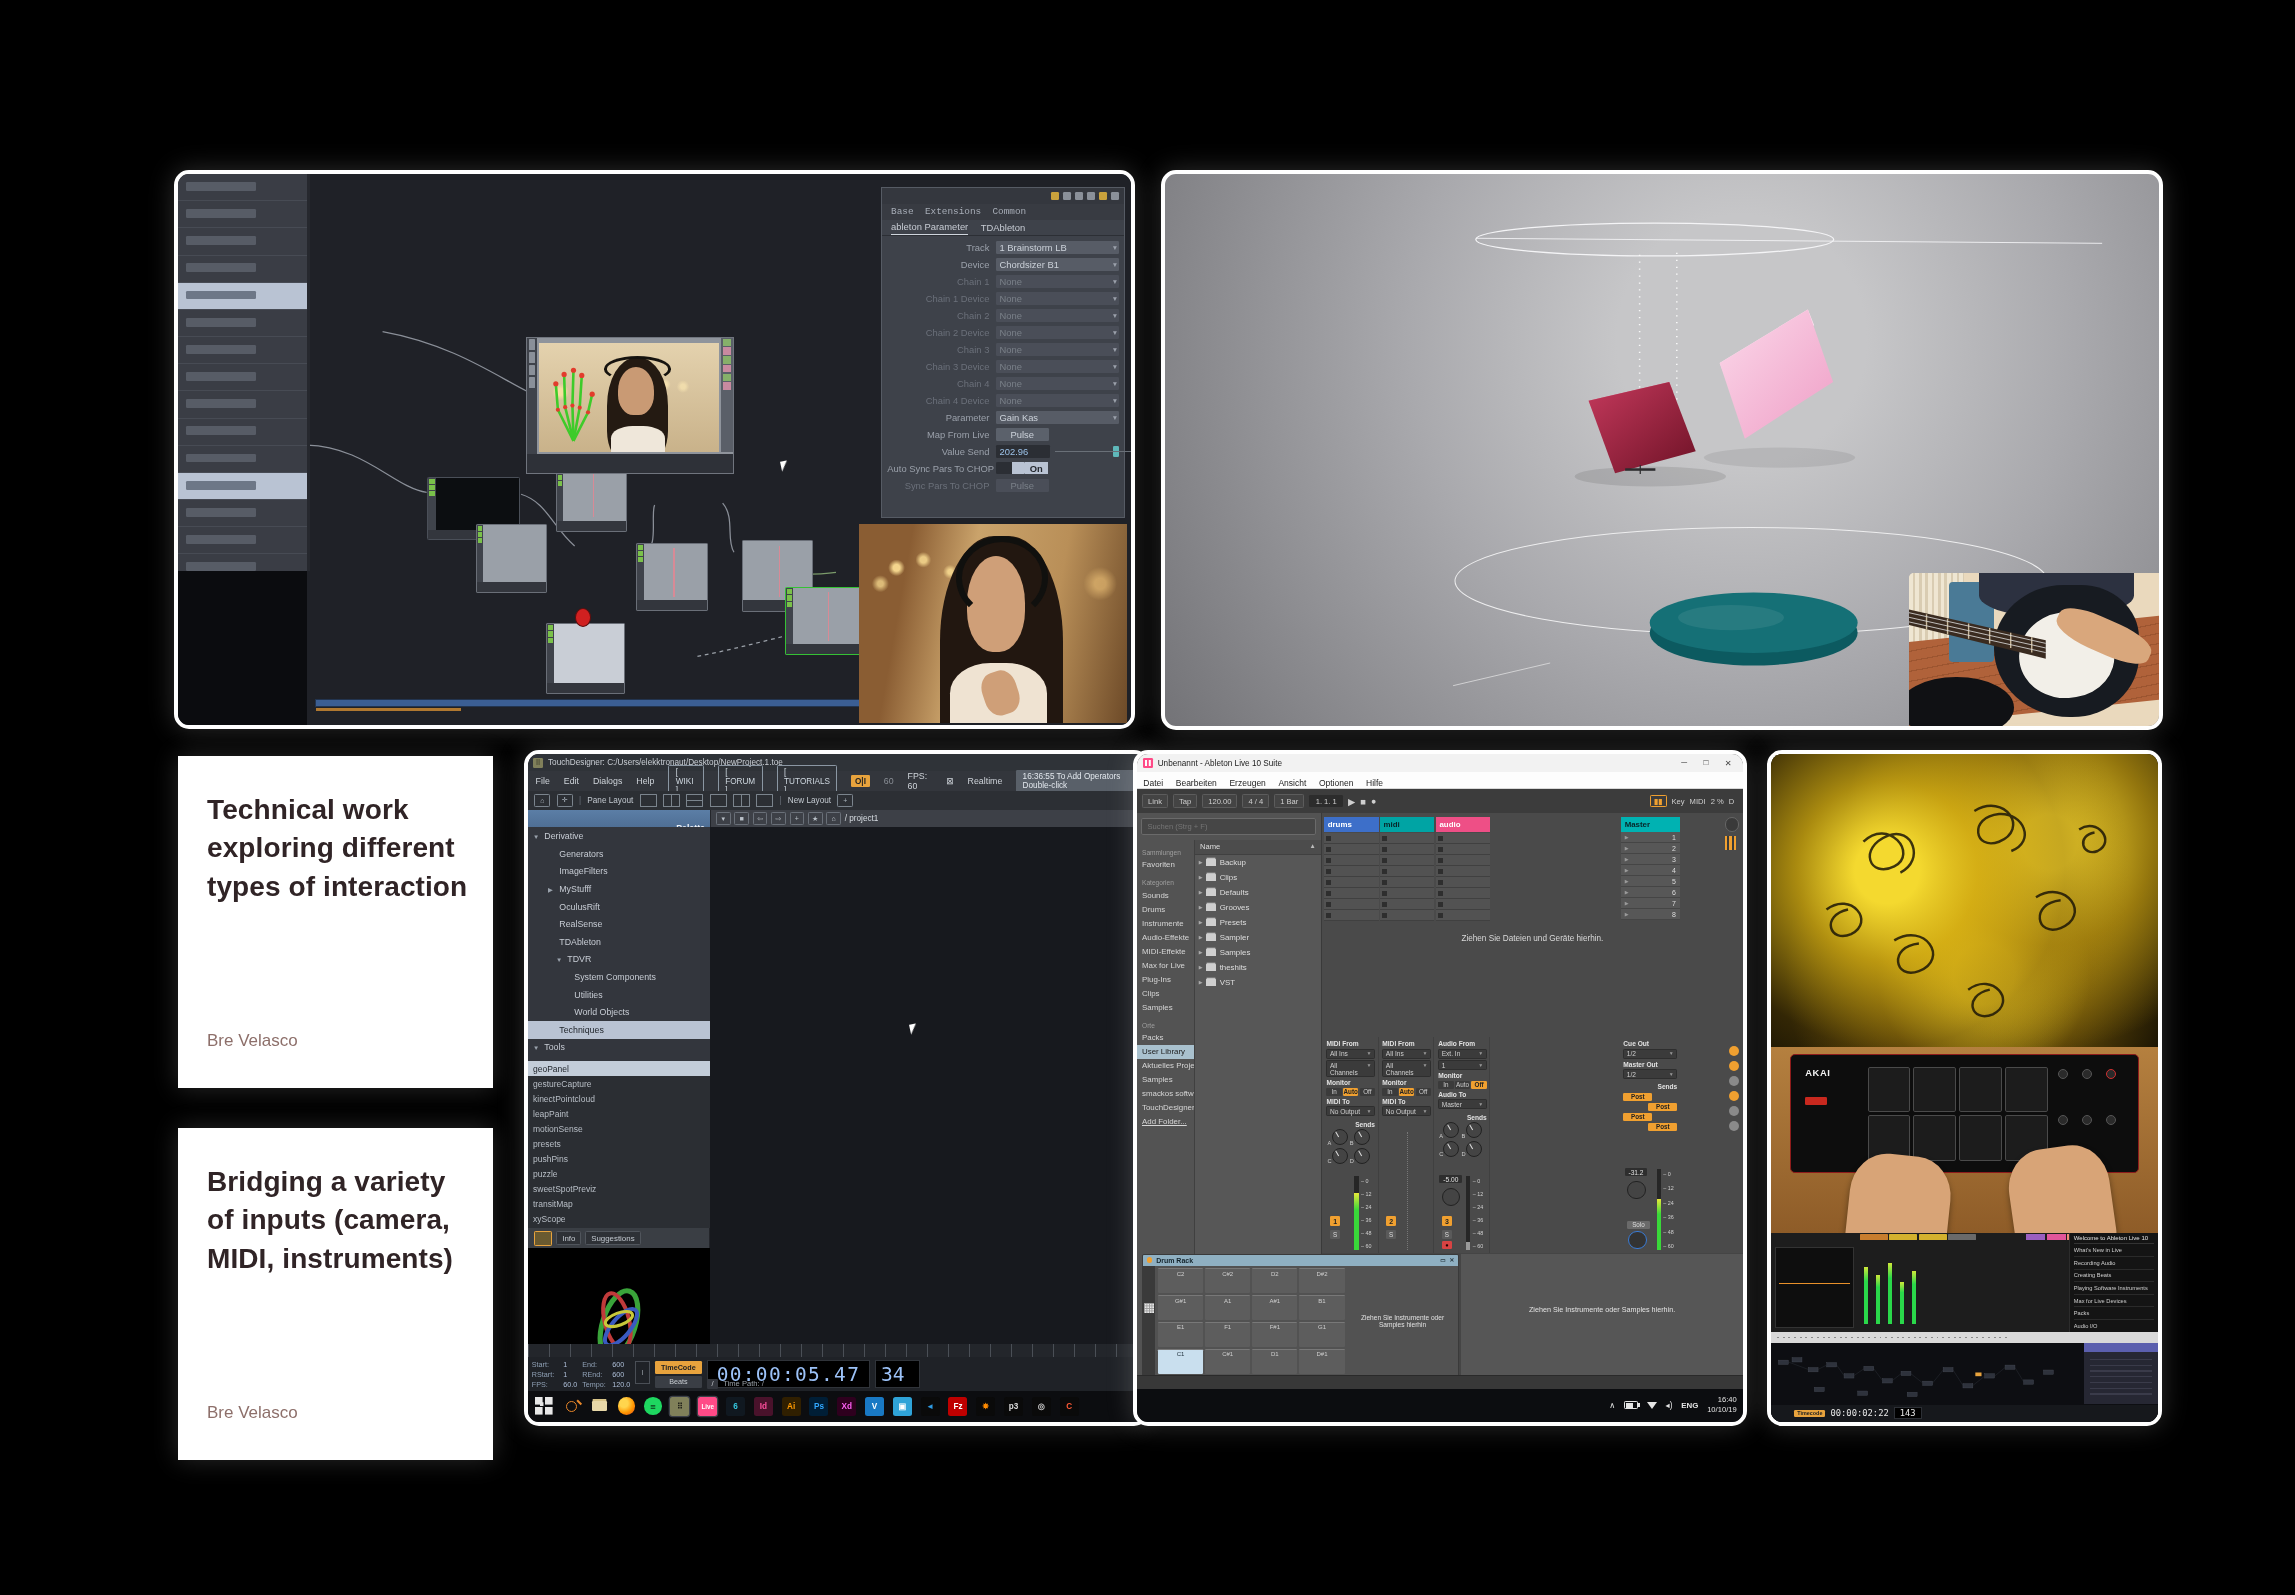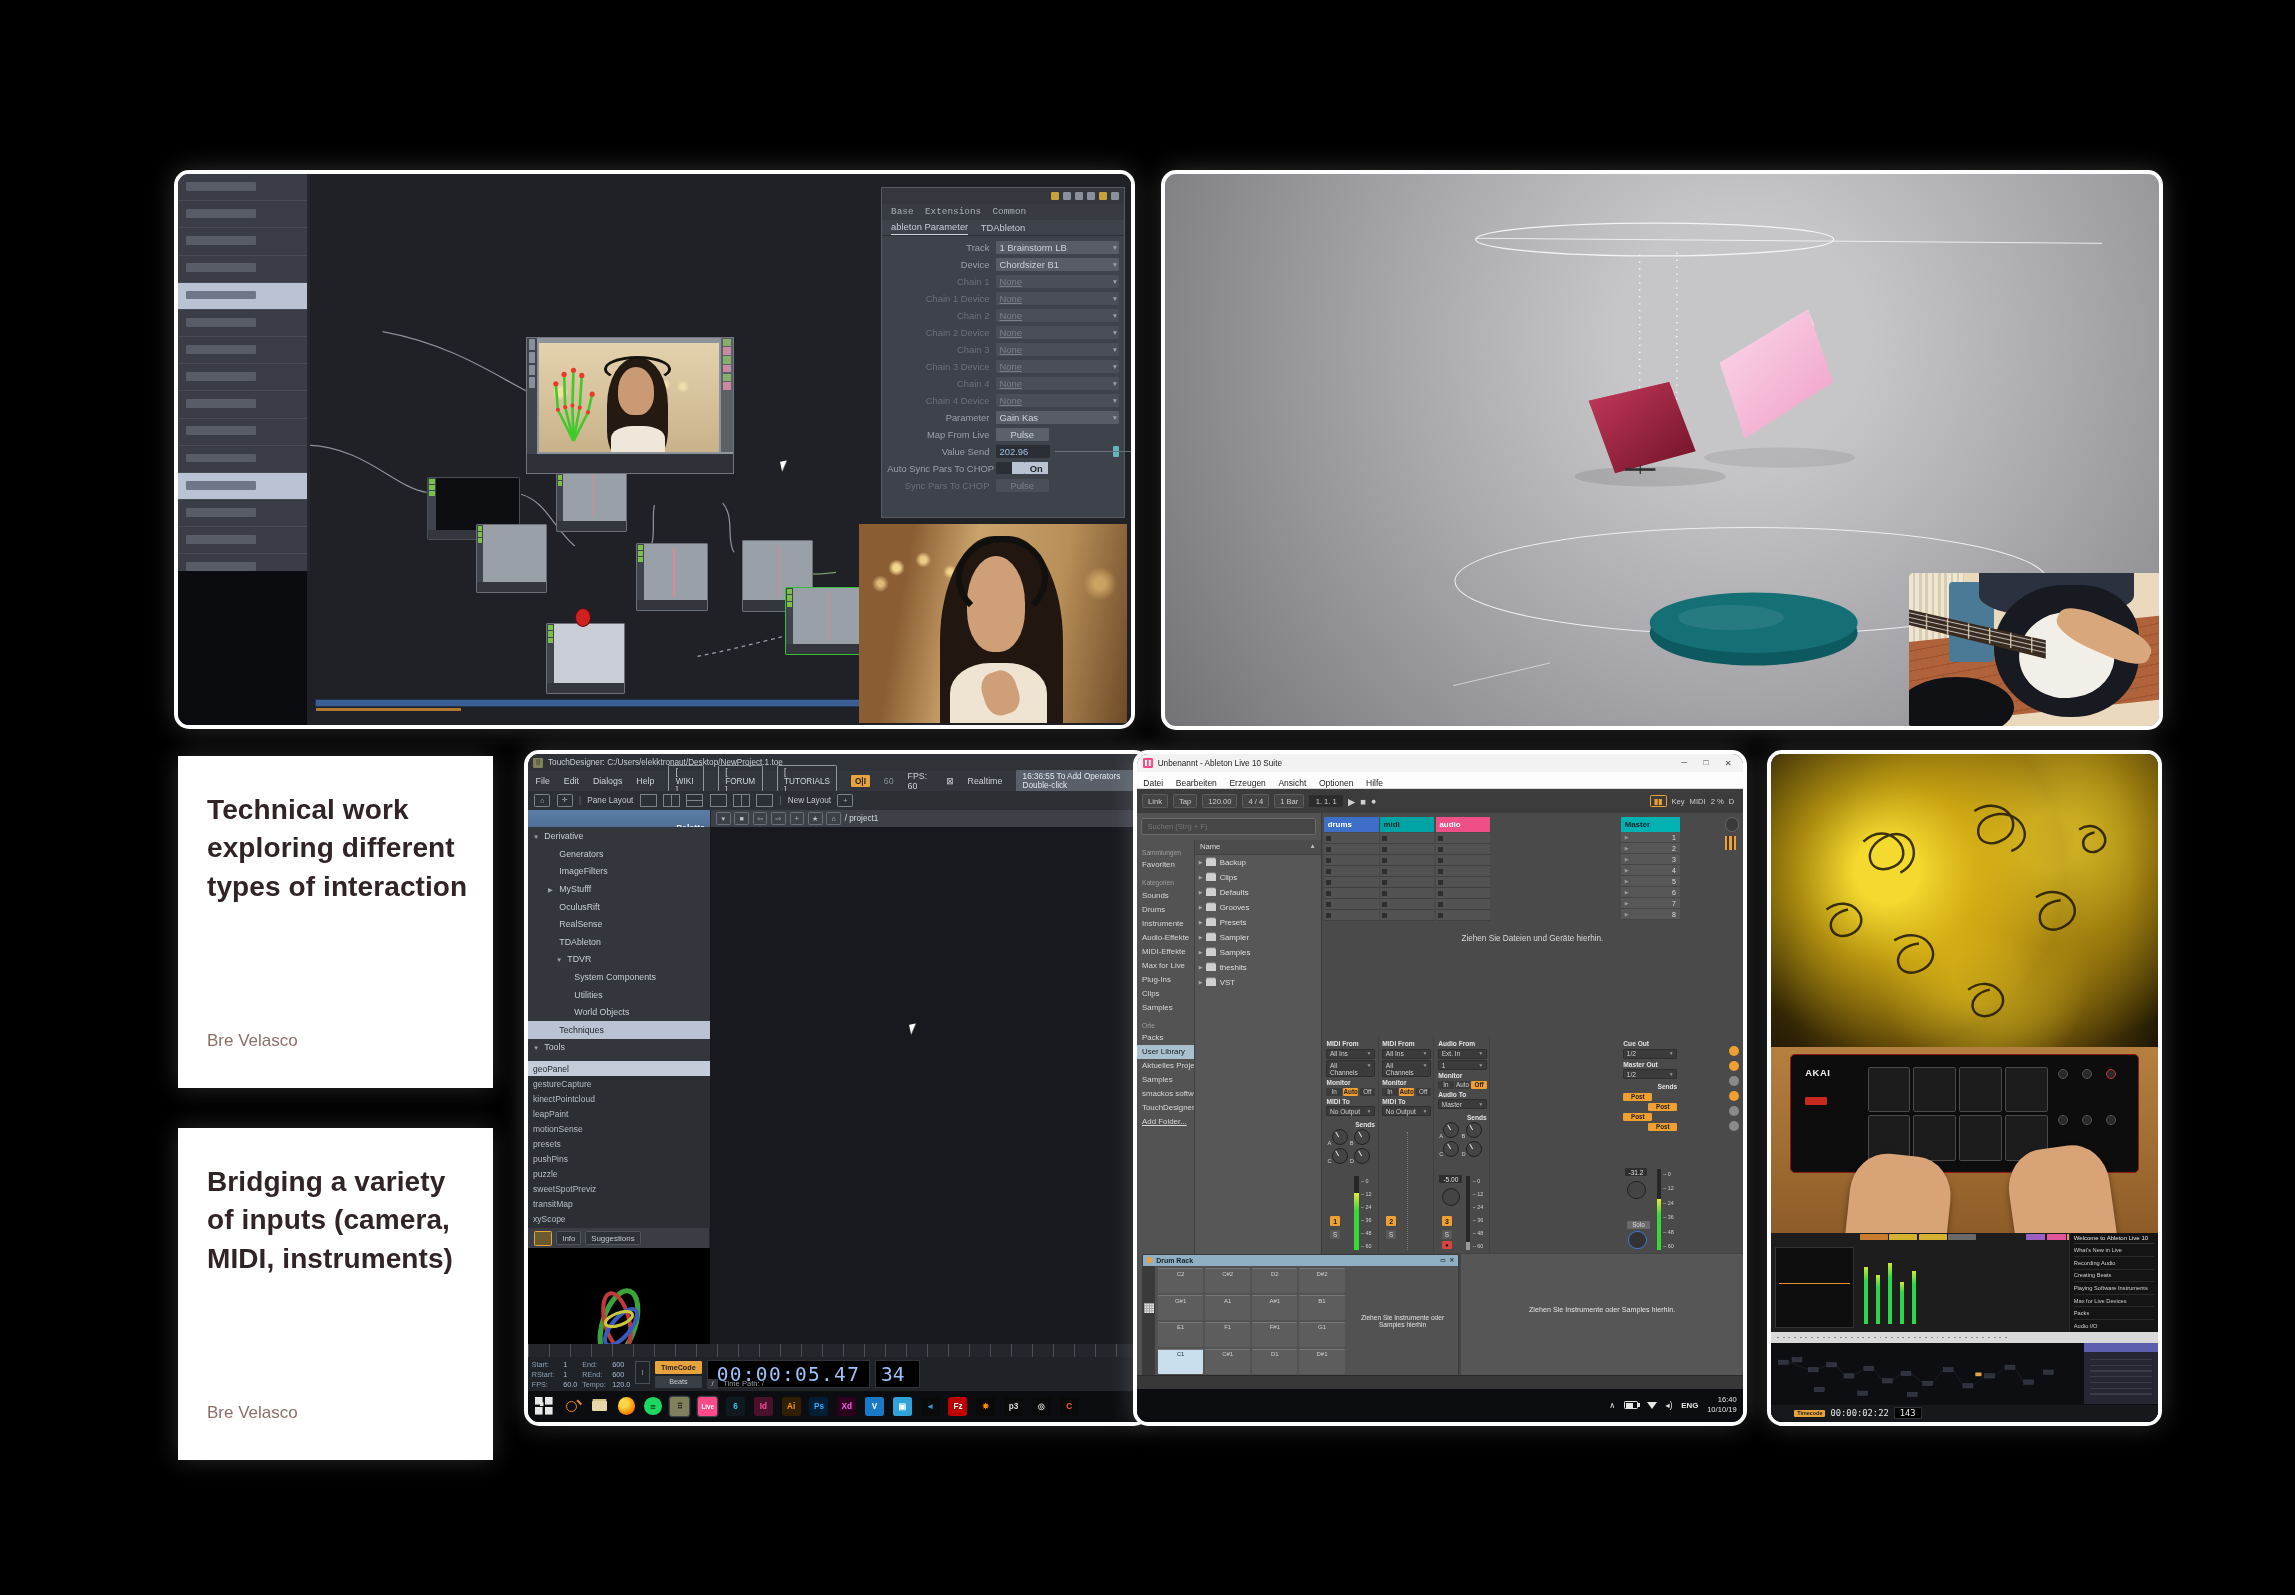--- a/index.html
+++ b/index.html
@@ -34,21 +34,21 @@
   .c1p-head i{width:8.2px;height:8.2px;background:#8a9099;border-radius:1.3px;display:inline-block;}
   .c1p-head i.gold{background:#caa23c;}
   .c1p-tabs{height:15.7px;display:flex;gap:11.3px;padding-left:8.8px;align-items:center;color:#a7adb7;background:#383b42;font-family:Liberation Mono, monospace;}
   .c1p-sub{height:15.7px;display:flex;gap:12.6px;padding-left:8.8px;align-items:center;color:#c7ccd4;border-bottom:0.6px solid #2c2f35;}
   .c1p-sub span:first-child{border-bottom:1.3px solid #cfd5dd;padding-bottom:1.9px;}
   #c1p-rows{padding-top:2.5px;}
   .c1prow{display:flex;align-items:center;height:17px;padding:0 5px;}
   .c1plbl{width:44%;text-align:right;color:#9aa0aa;padding-right:6.3px;white-space:nowrap;overflow:hidden;}
   .c1plbl.dim{color:#6b707a;}
   .c1pfield{flex:1;height:13.2px;background:#575c66;border-radius:1.3px;display:flex;align-items:center;padding:0 3.8px;color:#ccd2da;position:relative;}
-  .c1pfield.dim{background:#4a4e58;color:#7a8089;text-decoration:underline;}
+  .c1pfield.dim{background:#4a4e58;color:#7a8089;}
   .c1pfield .c1pfarr{position:absolute;right:2.5px;color:#9aa0aa;font-size:7.6px;}
   .c1pbtn{width:53px;height:13.2px;background:#5b616b;border-radius:1.3px;color:#ccd2da;display:flex;align-items:center;justify-content:center;}
   .c1pbtn.dim{background:#4a4e58;color:#7a8089;}
   .c1pslider{flex:1;display:flex;align-items:center;gap:5px;color:#9cc2e8;}
   .c1pval{min-width:47px;height:13.2px;background:#2b2e34;display:flex;align-items:center;padding:0 3.8px;border-radius:1.3px;}
   .c1ptrack{flex:1;height:1.3px;background:#6a7078;position:relative;}
   .c1phandle{width:6.3px;height:11.3px;background:#5fb8ba;border-radius:1.3px;margin-left:-40%;}
   .c1ptoggle{display:flex;align-items:center;gap:0;text-align:right;}
   .c1ptog-knob{width:29px;height:12px;background:linear-gradient(90deg,#2b2e34 0 55%,#b9c3d3 55%);border-radius:1.3px;}
   .c1ptog-val{height:12px;background:#b9c3d3;color:#22262c;padding:0 5px;display:flex;align-items:center;font-weight:bold;}

